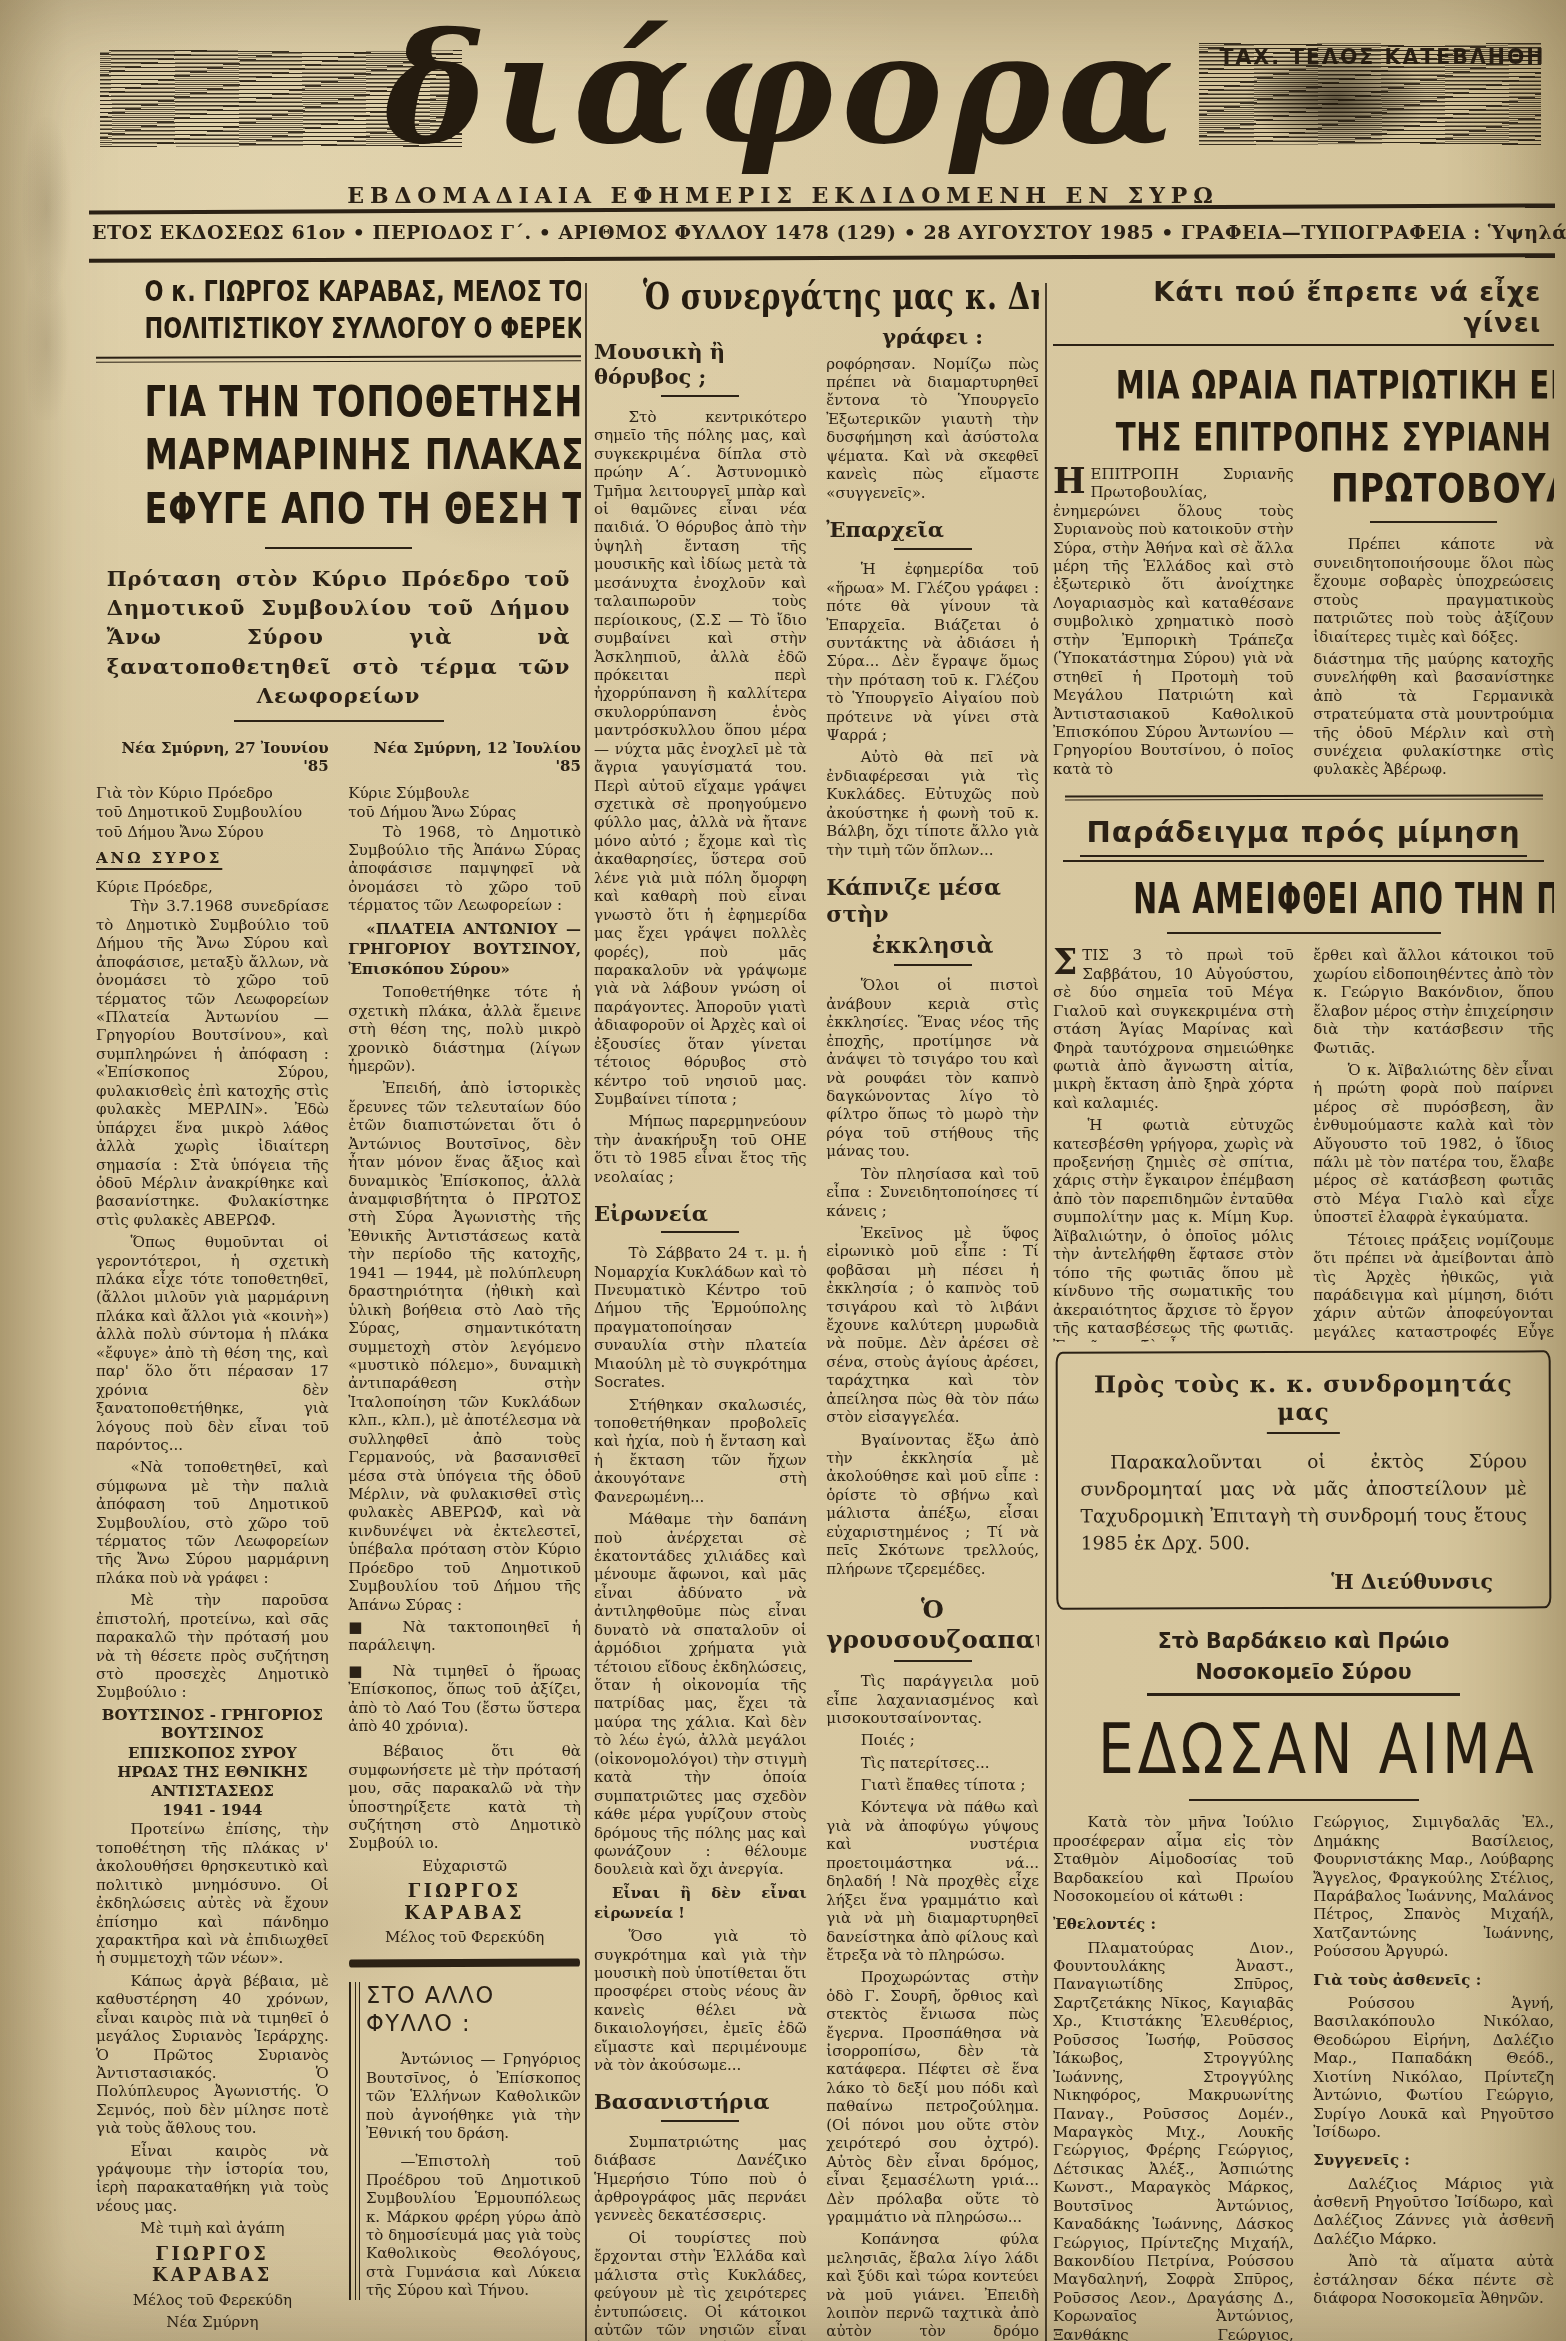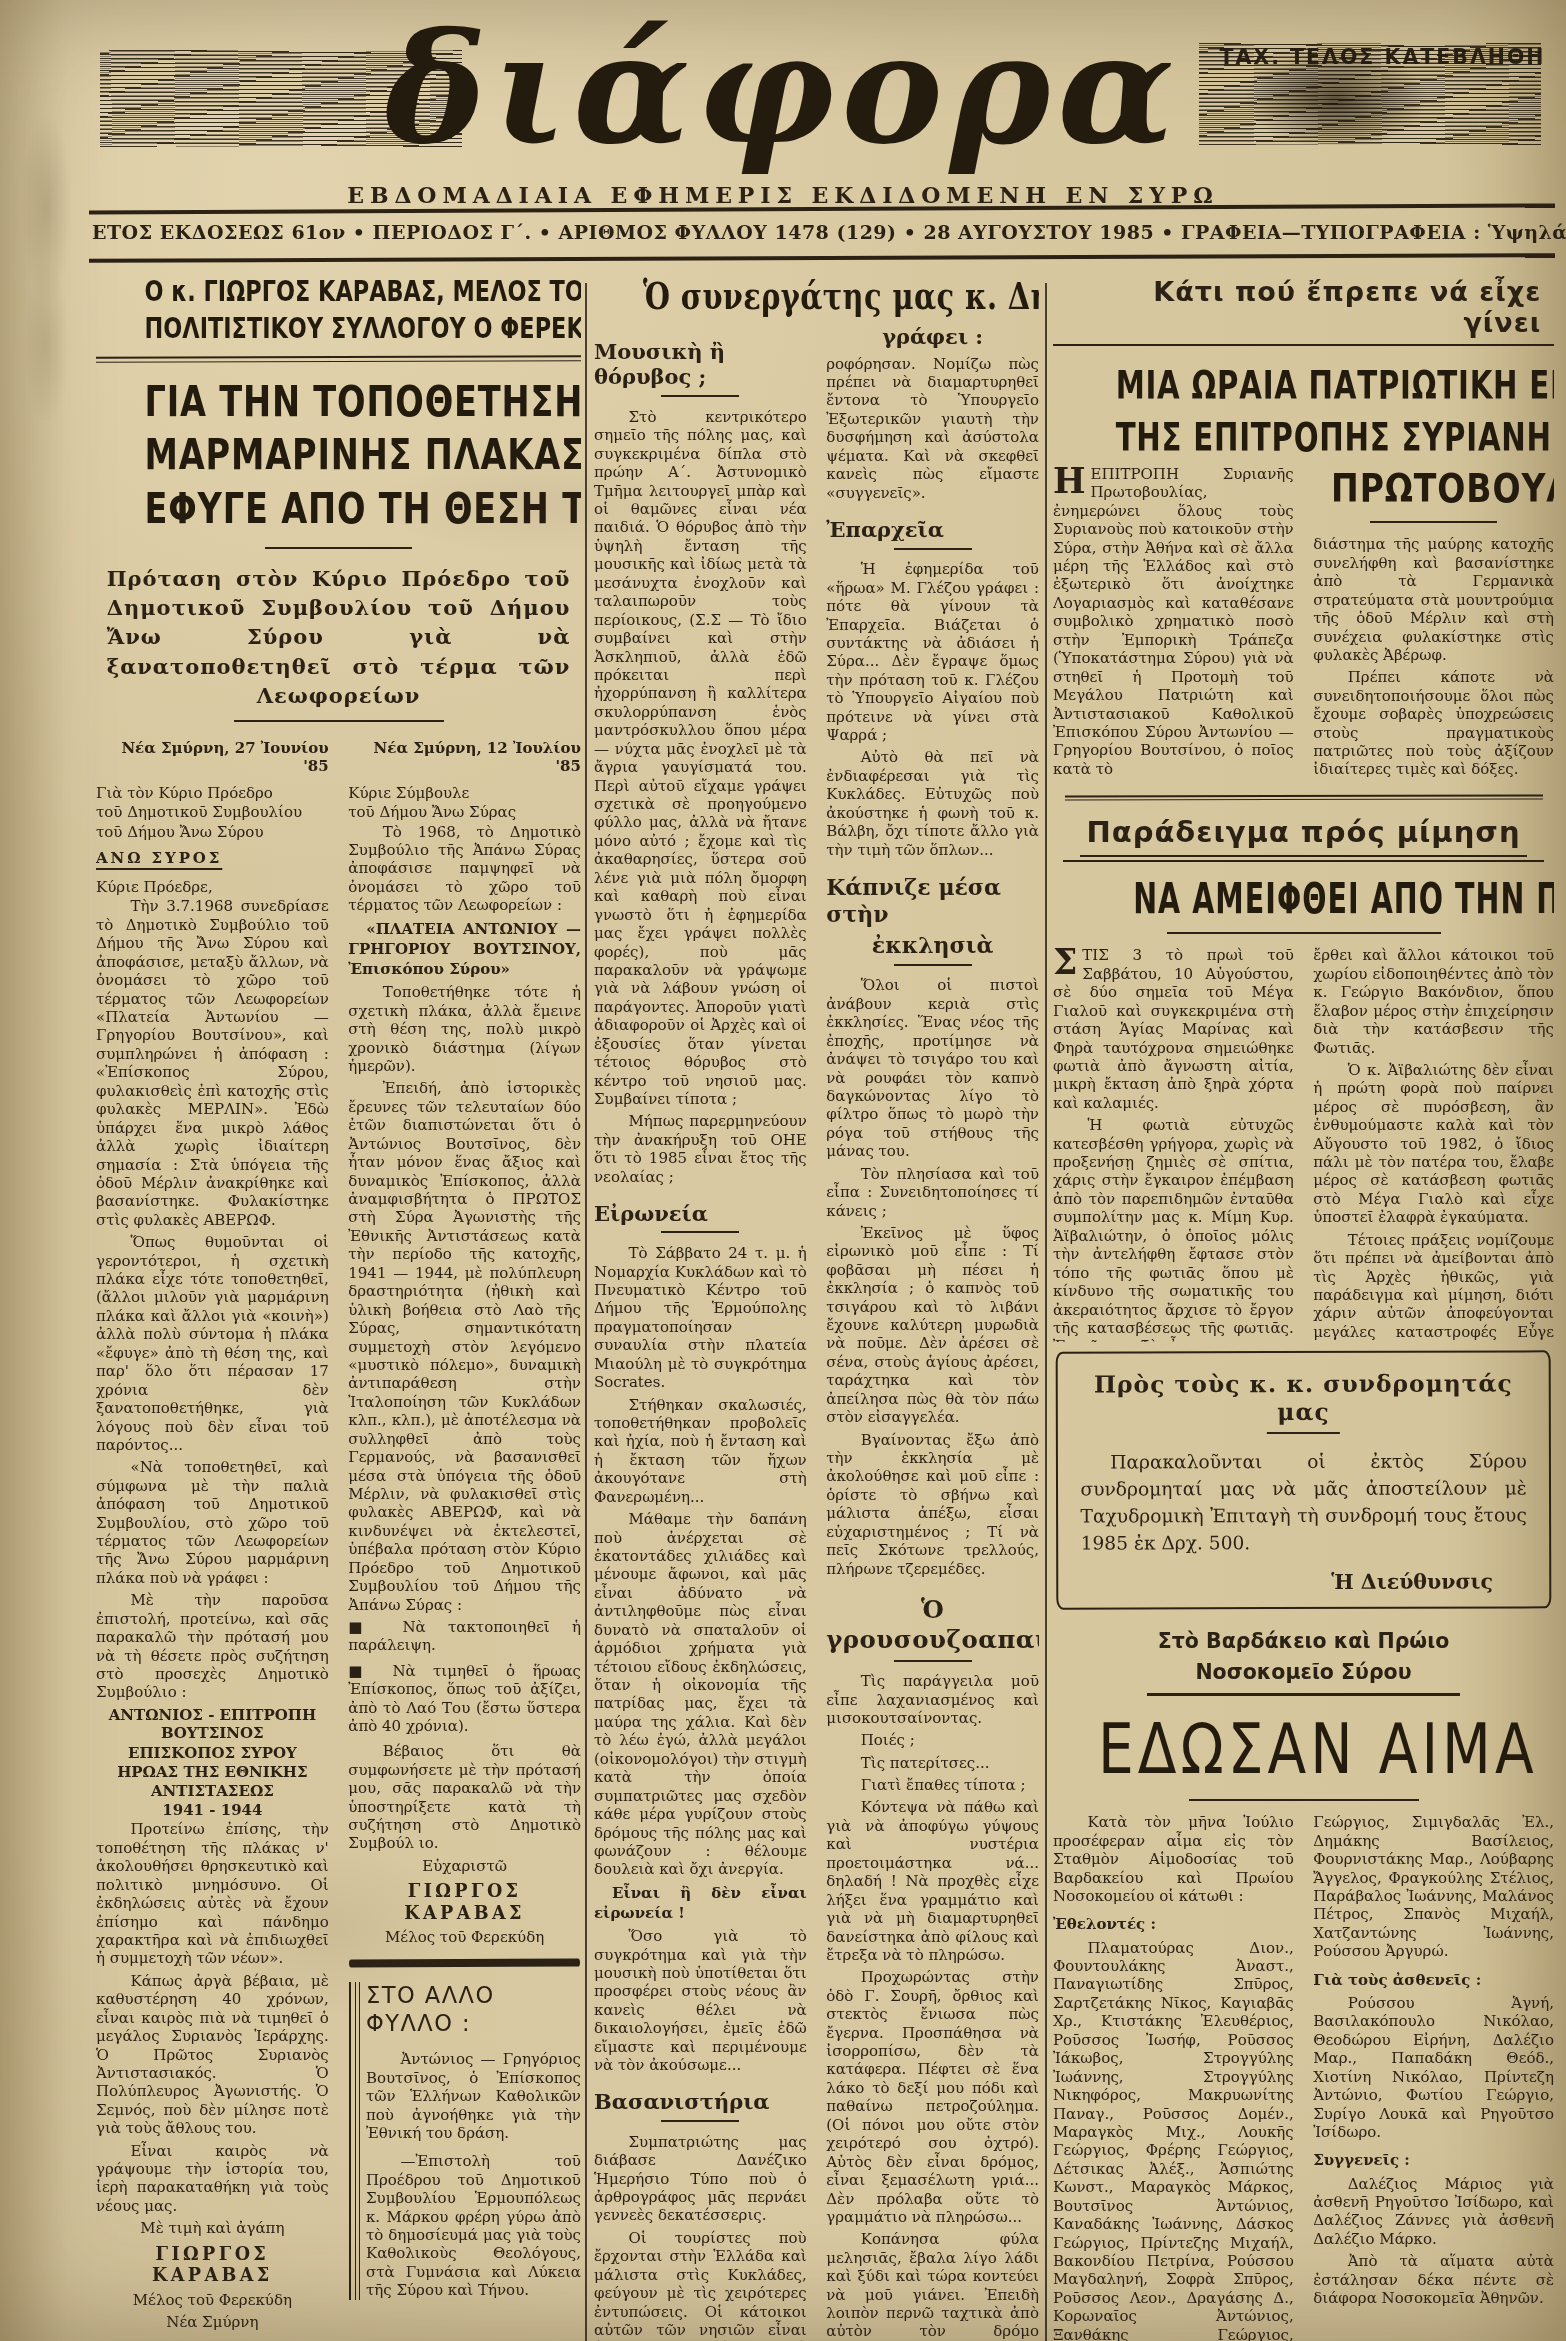--- a/index.html
+++ b/index.html
@@ -163,21 +163,21 @@
           <div class="blk b-dt">Νέα Σμύρνη, 27 Ἰουνίου '85</div>
           <div class="blk b-ln">Γιὰ τὸν Κύριο Πρόεδρο</div>
           <div class="blk b-ln">τοῦ Δημοτικοῦ Συμβουλίου</div>
           <div class="blk b-ln">τοῦ Δήμου Ἄνω Σύρου</div>
           <div class="blk b-lnu">ΑΝΩ ΣΥΡΟΣ</div>
           <div class="blk b-ln">Κύριε Πρόεδρε,</div>
           <div class="blk b-p">Τὴν 3.7.1968 συνεδρίασε τὸ Δημοτικὸ Συμβούλιο τοῦ Δήμου τῆς Ἄνω Σύρου καὶ ἀποφάσισε, μεταξὺ ἄλλων, νὰ ὀνομάσει τὸ χῶρο τοῦ τέρματος τῶν Λεωφορείων «Πλατεία Ἀντωνίου — Γρηγορίου Βουτσίνου», καὶ συμπληρώνει ἡ ἀπόφαση : «Ἐπίσκοπος Σύρου, φυλακισθεὶς ἐπὶ κατοχῆς στὶς φυλακὲς ΜΕΡΛΙΝ». Ἐδὼ ὑπάρχει ἕνα μικρὸ λάθος ἀλλὰ χωρὶς ἰδιαίτερη σημασία : Στὰ ὑπόγεια τῆς ὁδοῦ Μέρλιν ἀνακρίθηκε καὶ βασανίστηκε. Φυλακίστηκε στὶς φυλακὲς ΑΒΕΡΩΦ.</div>
           <div class="blk b-p">Ὅπως θυμοῦνται οἱ γεροντότεροι, ἡ σχετικὴ πλάκα εἶχε τότε τοποθετηθεῖ, (ἄλλοι μιλοῦν γιὰ μαρμάρινη πλάκα καὶ ἄλλοι γιὰ «κοινὴ») ἀλλὰ πολὺ σύντομα ἡ πλάκα «ἔφυγε» ἀπὸ τὴ θέση της, καὶ παρ' ὅλο ὅτι πέρασαν 17 χρόνια δὲν ξανατοποθετήθηκε, γιὰ λόγους ποὺ δὲν εἶναι τοῦ παρόντος...</div>
           <div class="blk b-p">«Νὰ τοποθετηθεῖ, καὶ σύμφωνα μὲ τὴν παλιὰ ἀπόφαση τοῦ Δημοτικοῦ Συμβουλίου, στὸ χῶρο τοῦ τέρματος τῶν Λεωφορείων τῆς Ἄνω Σύρου μαρμάρινη πλάκα ποὺ νὰ γράφει :</div>
           <div class="blk b-p">Μὲ τὴν παροῦσα ἐπιστολή, προτείνω, καὶ σᾶς παρακαλῶ τὴν πρότασή μου νὰ τὴ θέσετε πρὸς συζήτηση στὸ προσεχὲς Δημοτικὸ Συμβούλιο :</div>
-          <div class="blk b-ctrb">ΑΝΤΩΝΙΟΣ - ΕΠΙΤΡΟΠΗ ΒΟΥΤΣΙΝΟΣ</div>
+          <div class="blk b-ctrb">ΒΟΥΤΣΙΝΟΣ - ΓΡΗΓΟΡΙΟΣ ΒΟΥΤΣΙΝΟΣ</div>
           <div class="blk b-ctrb">ΕΠΙΣΚΟΠΟΣ ΣΥΡΟΥ</div>
           <div class="blk b-ctrb">ΗΡΩΑΣ ΤΗΣ ΕΘΝΙΚΗΣ ΑΝΤΙΣΤΑΣΕΩΣ</div>
           <div class="blk b-ctrb">1941 - 1944</div>
           <div class="blk b-p">Προτείνω ἐπίσης, τὴν τοποθέτηση τῆς πλάκας ν' ἀκολουθήσει θρησκευτικὸ καὶ πολιτικὸ μνημόσυνο. Οἱ ἐκδηλώσεις αὐτὲς νὰ ἔχουν ἐπίσημο καὶ πάνδημο χαρακτῆρα καὶ νὰ ἐπιδιωχθεῖ ἡ συμμετοχὴ τῶν νέων».</div>
           <div class="blk b-p">Κάπως ἀργὰ βέβαια, μὲ καθυστέρηση 40 χρόνων, εἶναι καιρὸς πιὰ νὰ τιμηθεῖ ὁ μεγάλος Συριανὸς Ἱεράρχης. Ὁ Πρῶτος Συριανὸς Ἀντιστασιακός. Ὁ Πολύπλευρος Ἀγωνιστής. Ὁ Σεμνός, ποὺ δὲν μίλησε ποτὲ γιὰ τοὺς ἄθλους του.</div>
           <div class="blk b-p">Εἶναι καιρὸς νὰ γράψουμε τὴν ἱστορία του, ἱερὴ παρακαταθήκη γιὰ τοὺς νέους μας.</div>
           <div class="blk b-ctr">Μὲ τιμὴ καὶ ἀγάπη</div>
           <div class="blk b-sig">ΓΙΩΡΓΟΣ ΚΑΡΑΒΑΣ</div>
           <div class="blk b-ctr">Μέλος τοῦ Φερεκύδη</div>
           <div class="blk b-ctr">Νέα Σμύρνη</div>
@@ -268,22 +268,22 @@
     <div class="cols" style="flex:0 0 auto;">
       <div class="col">
           <div class="blk b-plead">Η ΕΠΙΤΡΟΠΗ Συριανῆς Πρωτοβουλίας, ἐνημερώνει ὅλους τοὺς Συριανοὺς ποὺ κατοικοῦν στὴν Σύρα, στὴν Ἀθήνα καὶ σὲ ἄλλα μέρη τῆς Ἑλλάδος καὶ στὸ ἐξωτερικὸ ὅτι ἀνοίχτηκε Λογαριασμὸς καὶ καταθέσανε συμβολικὸ χρηματικὸ ποσὸ στὴν Ἐμπορικὴ Τράπεζα (Ὑποκατάστημα Σύρου) γιὰ νὰ στηθεῖ ἡ Προτομὴ τοῦ Μεγάλου Πατριώτη καὶ Ἀντιστασιακοῦ Καθολικοῦ Ἐπισκόπου Σύρου Ἀντωνίου — Γρηγορίου Βουτσίνου, ὁ ποῖος κατὰ τὸ</div>
         </div>
       <div class="col">
         <div class="hl3">
           <span class="hl-line">ΠΡΩΤΟΒΟΥΛΙΑΣ</span>
         </div>
         <div class="rl-under"></div>
         <div>
+            <div class="blk b-p">Πρέπει κάποτε νὰ συνειδητοποιήσουμε ὅλοι πὼς ἔχουμε σοβαρὲς ὑποχρεώσεις στοὺς πραγματικοὺς πατριῶτες ποὺ τοὺς ἀξίζουν ἰδιαίτερες τιμὲς καὶ δόξες.</div>
             <div class="blk b-pnf">διάστημα τῆς μαύρης κατοχῆς συνελήφθη καὶ βασανίστηκε ἀπὸ τὰ Γερμανικὰ στρατεύματα στὰ μουντρούμια τῆς ὁδοῦ Μέρλιν καὶ στὴ συνέχεια φυλακίστηκε στὶς φυλακὲς Ἀβέρωφ.</div>
-            <div class="blk b-p">Πρέπει κάποτε νὰ συνειδητοποιήσουμε ὅλοι πὼς ἔχουμε σοβαρὲς ὑποχρεώσεις στοὺς πραγματικοὺς πατριῶτες ποὺ τοὺς ἀξίζουν ἰδιαίτερες τιμὲς καὶ δόξες.</div>
           </div>
       </div>
     </div>
     <div class="hr-double"></div>
     <div class="kicker2">Παράδειγμα πρός μίμηση</div>
     <div class="headline-r2">
       <span class="hl-line">ΝΑ ΑΜΕΙΦΘΕΙ ΑΠΟ ΤΗΝ ΠΟΛΙΤΕΙΑ</span>
     </div>
     <div class="rl-wide"></div>
     <div class="cols row2">

